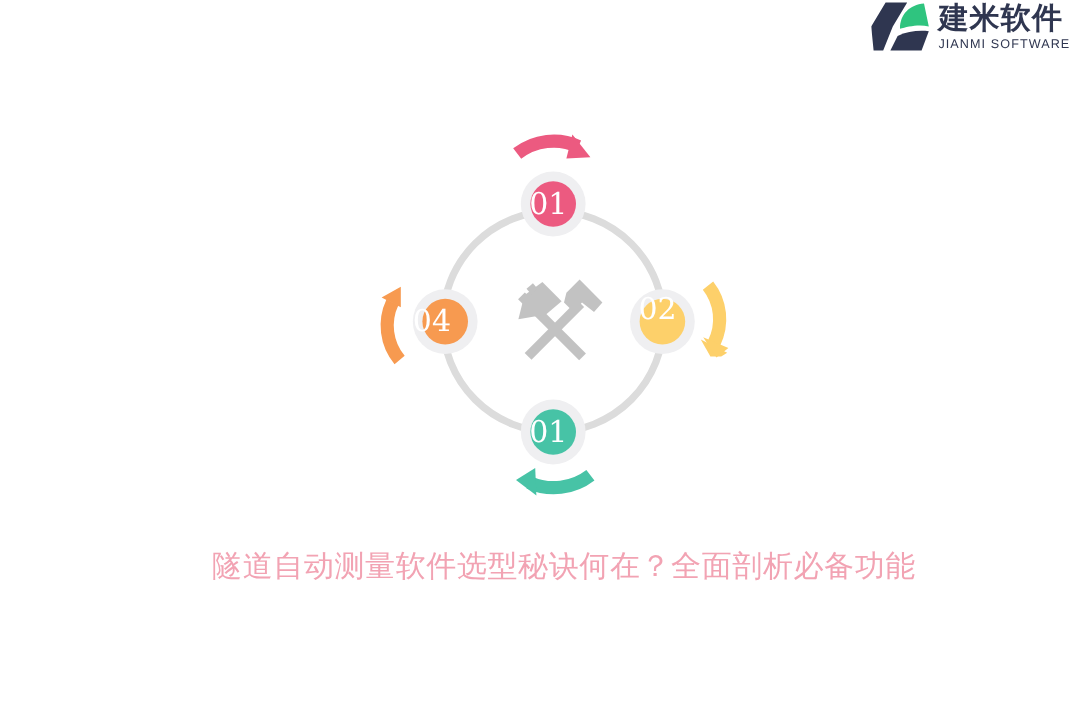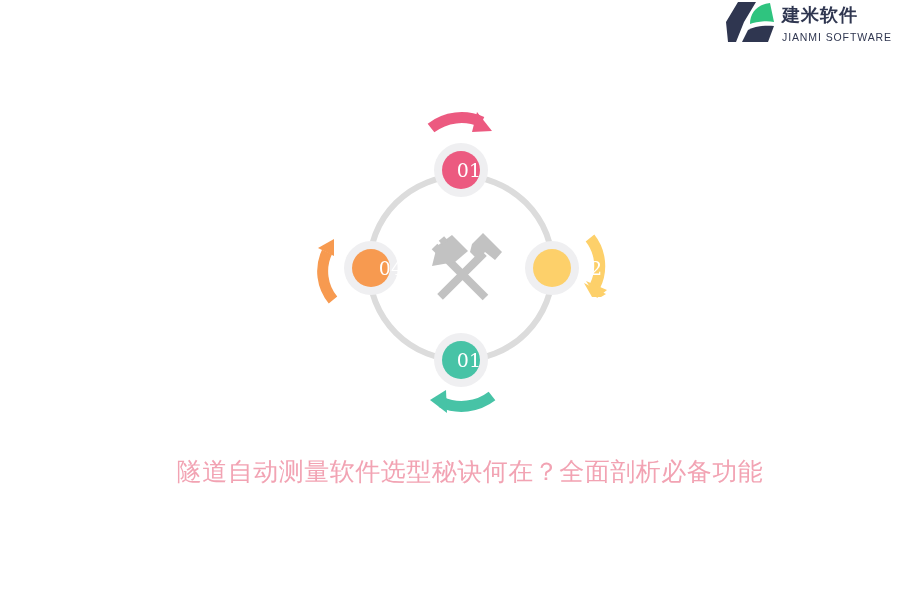--- a/index.html
+++ b/index.html
@@ -3,31 +3,31 @@
 <meta charset="utf-8">
 <style>
   html, body { margin: 0; padding: 0; }
   body {
     width: 900px; height: 600px; background: #ffffff; position: relative; overflow: hidden;
     font-family: "Liberation Sans", "DejaVu Sans", sans-serif;
   }
   .logo { position: absolute; left: 726px; top: 0; width: 174px; height: 48px; }
   .logo-mark { position: absolute; left: 0; top: 0; width: 50px; height: 44px; }
   .logo-cn {
-    position: absolute; left: 56px; top: 0px; font-size: 18px; font-weight: bold;
+    position: absolute; left: 56px; top: 0px; font-size: 25px; font-weight: bold;
     color: #2f3650; letter-spacing: 1px; white-space: nowrap; line-height: 30px;
   }
   .logo-en {
     position: absolute; left: 56px; top: 31px; font-size: 10.5px; font-weight: normal;
     color: #2f3650; letter-spacing: 0.9px; white-space: nowrap; line-height: 12px;
   }
   .diagram { position: absolute; left: 0; top: 0; width: 900px; height: 600px; }
   .node-label {
-    position: absolute; width: 40px; height: 40px; line-height: 40px; text-align: right;
-    color: #ffffff; font-family: "DejaVu Serif", "Liberation Serif", serif; font-size: 19px;
+    position: absolute; width: 40px; height: 40px; line-height: 40px; text-align: left;
+    color: #ffffff; font-family: "DejaVu Serif", "Liberation Serif", serif; font-size: 25px;
   }
   .headline {
     position: absolute; left: 0; top: 455px; width: 940px; text-align: center;
     font-size: 25px; color: #f2a3b3; letter-spacing: 0.5px; white-space: nowrap;
     font-family: "DejaVu Sans", "Liberation Sans", sans-serif;
   }
 </style>
 </head>
 <body>
 
@@ -87,17 +87,17 @@
     <polygon points="437,246 452,235 468,251 455,262 432,266"></polygon>
     <rect x="440" y="238" width="7" height="6" transform="rotate(-40 443 241)"></rect>
 
     <rect x="458" y="244" width="8" height="62" transform="rotate(45 462 275)"></rect>
 
     <polygon points="472,244 483,233 502,252 495,260 485,252 478,260 470,252"></polygon>
   </g>
 </svg>
 
 <div class="node-label" style="left:441px; top:150px;">01</div>
-<div class="node-label" style="left:532px; top:248px;margin-left:30px;">02</div>
+<div class="node-label" style="left:532px; top:238px;">02</div>
 <div class="node-label" style="left:441px; top:340px;">01</div>
-<div class="node-label" style="left:363px; top:248px;">04</div>
+<div class="node-label" style="left:344px; top:248px;">04</div>
 
 <div class="headline">隧道自动测量软件选型秘诀何在？全面剖析必备功能</div>
 
 </body></html>

